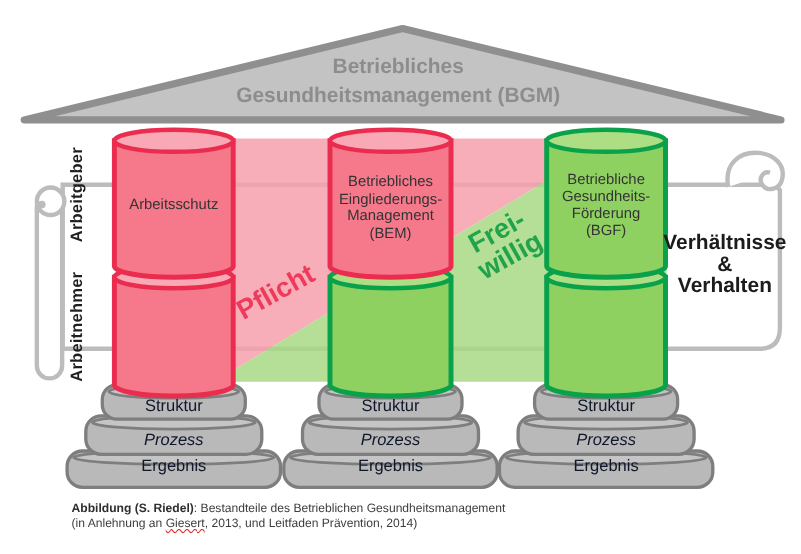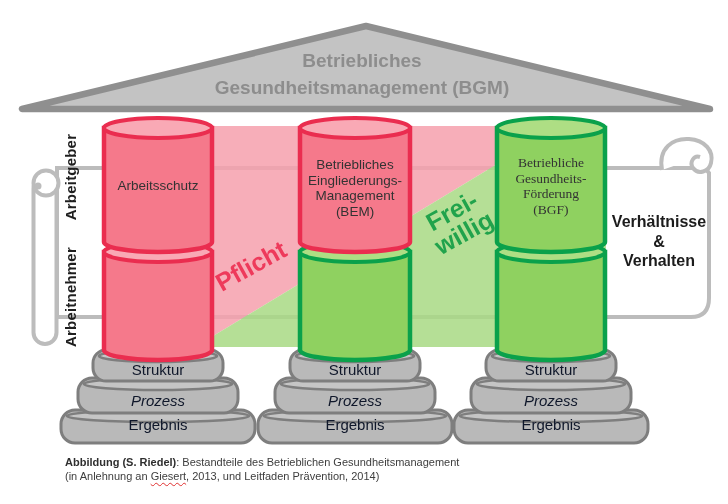--- a/index.html
+++ b/index.html
@@ -10,26 +10,26 @@
        white-space:pre-line;color:#333;}
   #roof-title{left:362px;top:74px;font-weight:bold;font-size:19px;line-height:27px;
               color:#8d8d8d;width:420px;}
   .vlabel{font-weight:bold;font-size:15px;color:#1f1f1f;white-space:nowrap;
           letter-spacing:.2px;}
   #employer-label{left:70px;top:177px;transform:translate(-50%,-50%) rotate(-90deg);}
   #employee-label{left:70px;top:297px;transform:translate(-50%,-50%) rotate(-90deg);}
   .collbl{font-size:13.5px;line-height:15.5px;color:#333;}
   #col1-label{left:158px;top:186px;white-space:nowrap;}
   #col2-label{left:355px;top:188px;}
-  #col3-label{left:551px;top:186px;font-family:Liberation Serif, serif;}
+  #col3-label{left:551px;top:186px;}
   #pflicht-label{left:251px;top:266px;transform:translate(-50%,-50%) rotate(-29deg);
                  font-weight:bold;font-size:25px;color:#ee3a5b;white-space:nowrap;}
   #freiwillig-label{left:458px;top:222px;transform:translate(-50%,-50%) rotate(-29deg);
                     font-weight:bold;font-size:25px;line-height:25px;color:#21a34c;}
-  #note-label{left:659px;top:241px;font-weight:bold;font-size:16px;line-height:19.5px;
+  #note-label{left:659px;top:241px;font-weight:bold;font-size:19px;line-height:19.5px;
               color:#1c1c1c;}
   .ped{font-size:15px;color:#0f172a;white-space:nowrap;}
   .ped.r1{top:369px;} .ped.r2{top:400px;font-style:italic;} .ped.r3{top:424px;}
   .ped.c1{left:158px;} .ped.c2{left:355px;} .ped.c3{left:551px;}
   #caption{position:absolute;left:65px;top:456px;font-size:11px;line-height:13.5px;
            color:#3d3d3d;text-align:left;}
   #caption .b{font-weight:bold;color:#2f2f2f;}
   .misspell{text-decoration:underline;text-decoration-style:wavy;
             text-decoration-color:#e03131;text-decoration-thickness:1px;
             text-underline-offset:2px;}

